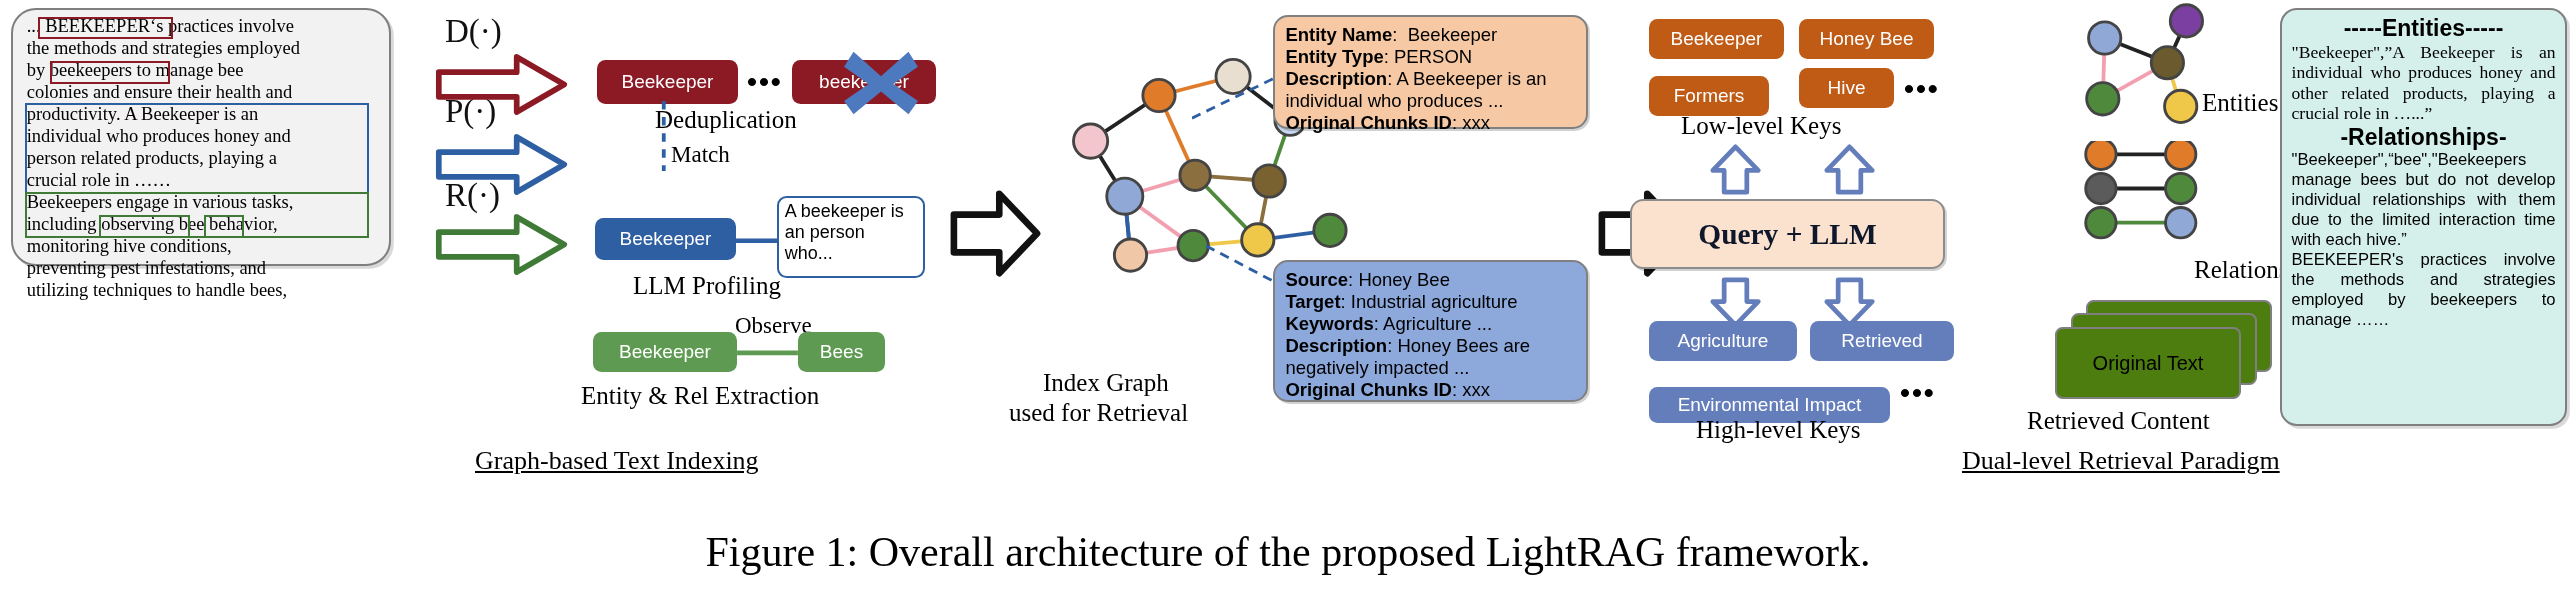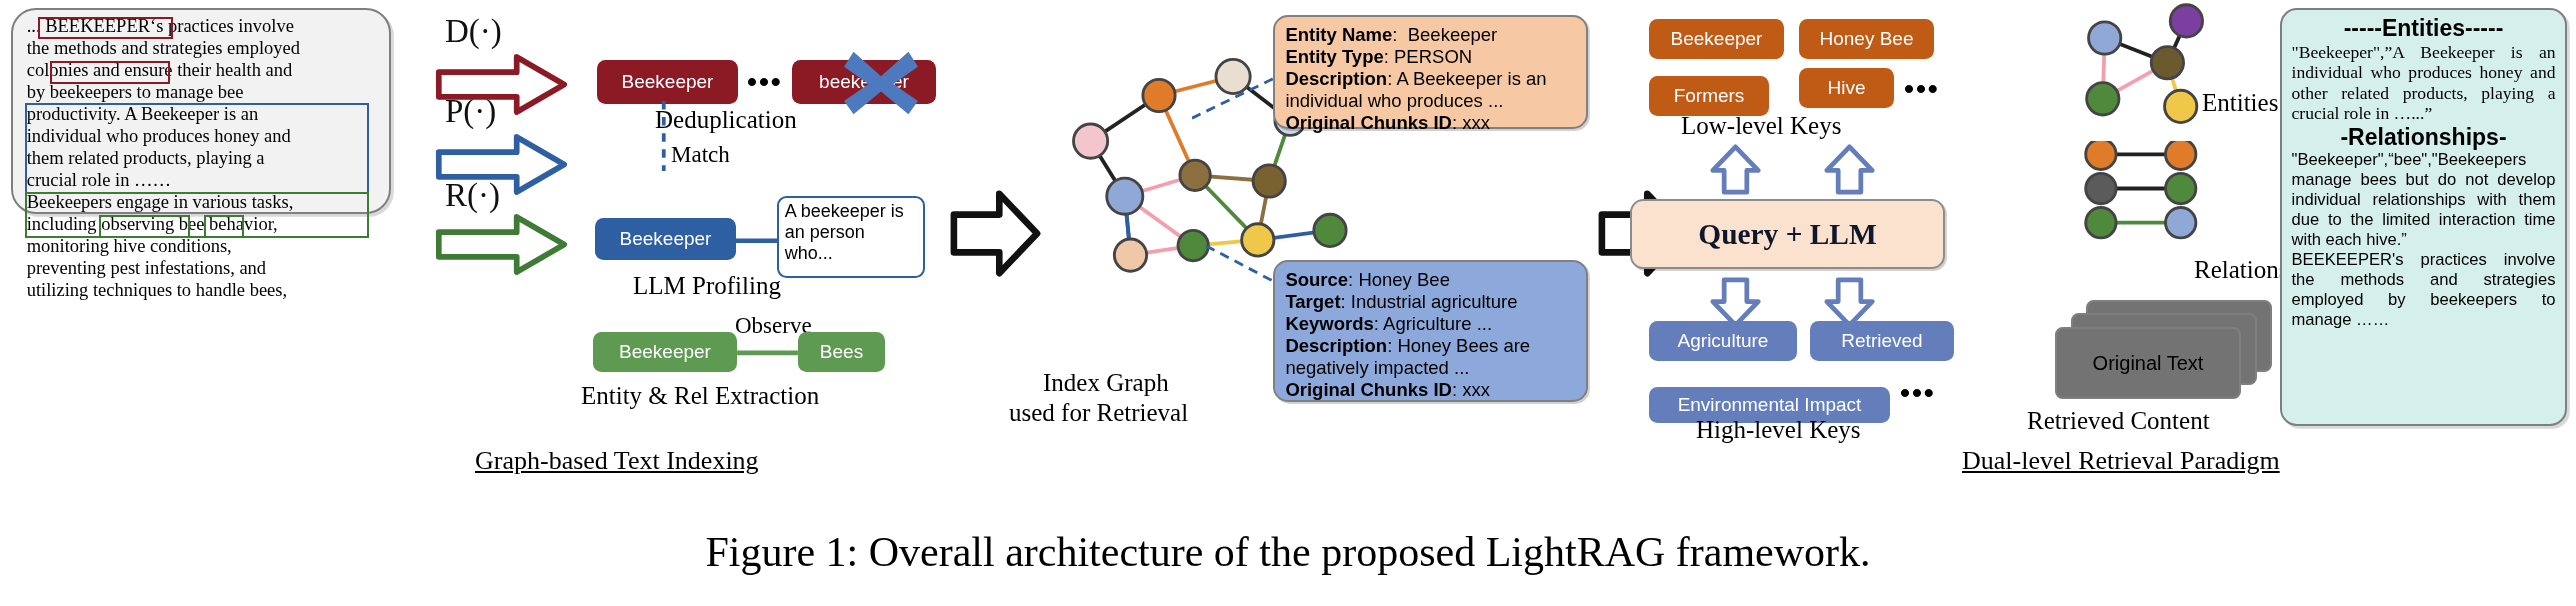--- a/index.html
+++ b/index.html
@@ -11,21 +11,21 @@
     overflow: hidden;
     position: relative;
   }
   #stage { position: relative; width: 2576px; height: 532px; }
 
   
   .abs { position: absolute; }
 
   
   #doc-panel {
-    left: 11.4px; top: 7.6px; width: 380px; height: 206px;
+    left: 11.4px; top: 7.6px; width: 380px; height: 258px;
     background: #f2f2f2;
     border: 2.8px solid #7f7f7f;
     border-radius: 25px;
     box-shadow: 2.8px 2.8px 0 #d9d9d9;
   }
   #doc-panel-inner {
     position: absolute; left: 13.3px; top: 5.7px; right: 7.6px; bottom: 3.8px;
   }
   .doc-line {
     font-family: "Liberation Serif", serif;
@@ -130,21 +130,21 @@
   }
   .ans-body-sans {
     font-family: "Liberation Sans", sans-serif;
     font-size: 16.6px; line-height: 20px; color: #000;
     text-align: justify;
   }
 
   
   .stack-card {
     position: absolute;
-    background: #737373; border: 2.4px solid #7f7f7f; border-radius: 7.6px;
+    background: #4d7c0f; border: 2.4px solid #7f7f7f; border-radius: 7.6px;
   }
   #original-text-label {
     position: absolute;
     font-family: "Liberation Sans", sans-serif;
     font-size: 20px; color: #000; white-space: nowrap;
   }
 
   
   #figure-caption {
     position: absolute; left: 0; top: 528px; width: 2576px;
@@ -155,25 +155,25 @@
 </style>
 </head>
 <body>
 
 <div id="stage">
 
   <div class="abs" id="doc-panel">
     <div id="doc-panel-inner">
       <div class="doc-line">... BEEKEEPER‘s practices involve</div>
       <div class="doc-line">the methods and strategies employed</div>
+      <div class="doc-line">by  beekeepers  to manage bee</div>
       <div class="doc-line">colonies and ensure their health and</div>
-      <div class="doc-line">by  beekeepers  to manage bee</div>
       <div class="doc-line">productivity.  A  Beekeeper is an</div>
       <div class="doc-line">individual who produces honey and</div>
-      <div class="doc-line">them related products, playing a</div>
+      <div class="doc-line">person related products, playing a</div>
       <div class="doc-line">crucial role in ……</div>
       <div class="doc-line">Beekeepers engage in various tasks,</div>
       <div class="doc-line">including  observing  bee  behavior,</div>
       <div class="doc-line">monitoring  hive  conditions,</div>
       <div class="doc-line">preventing pest infestations, and</div>
       <div class="doc-line">utilizing techniques to handle bees,</div>
 
       <div class="box-red" style="left:11.4px;  top:1.9px;   width:135px; height:22px;"></div>
       <div class="box-red" style="left:23px;  top:46px;  width:120px; height:23px;"></div>
       <div class="box-blue" style="left:-1.9px;  top:88px;  width:344px; height:91px;"></div>

